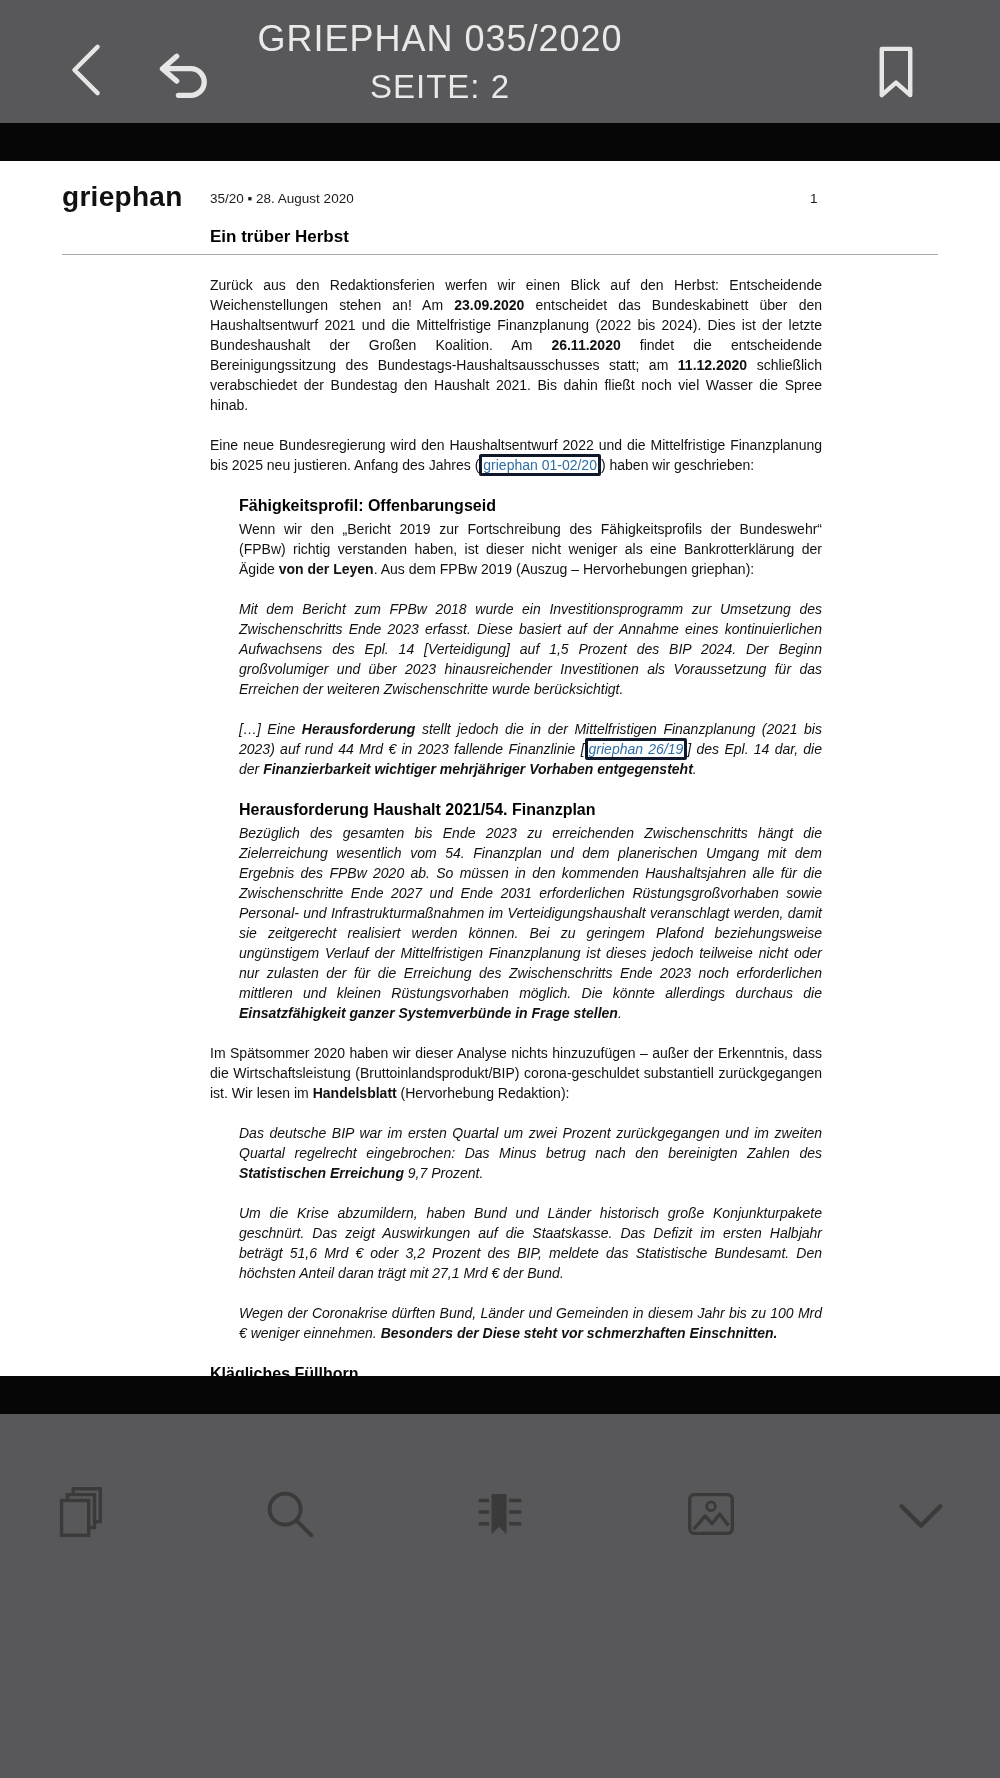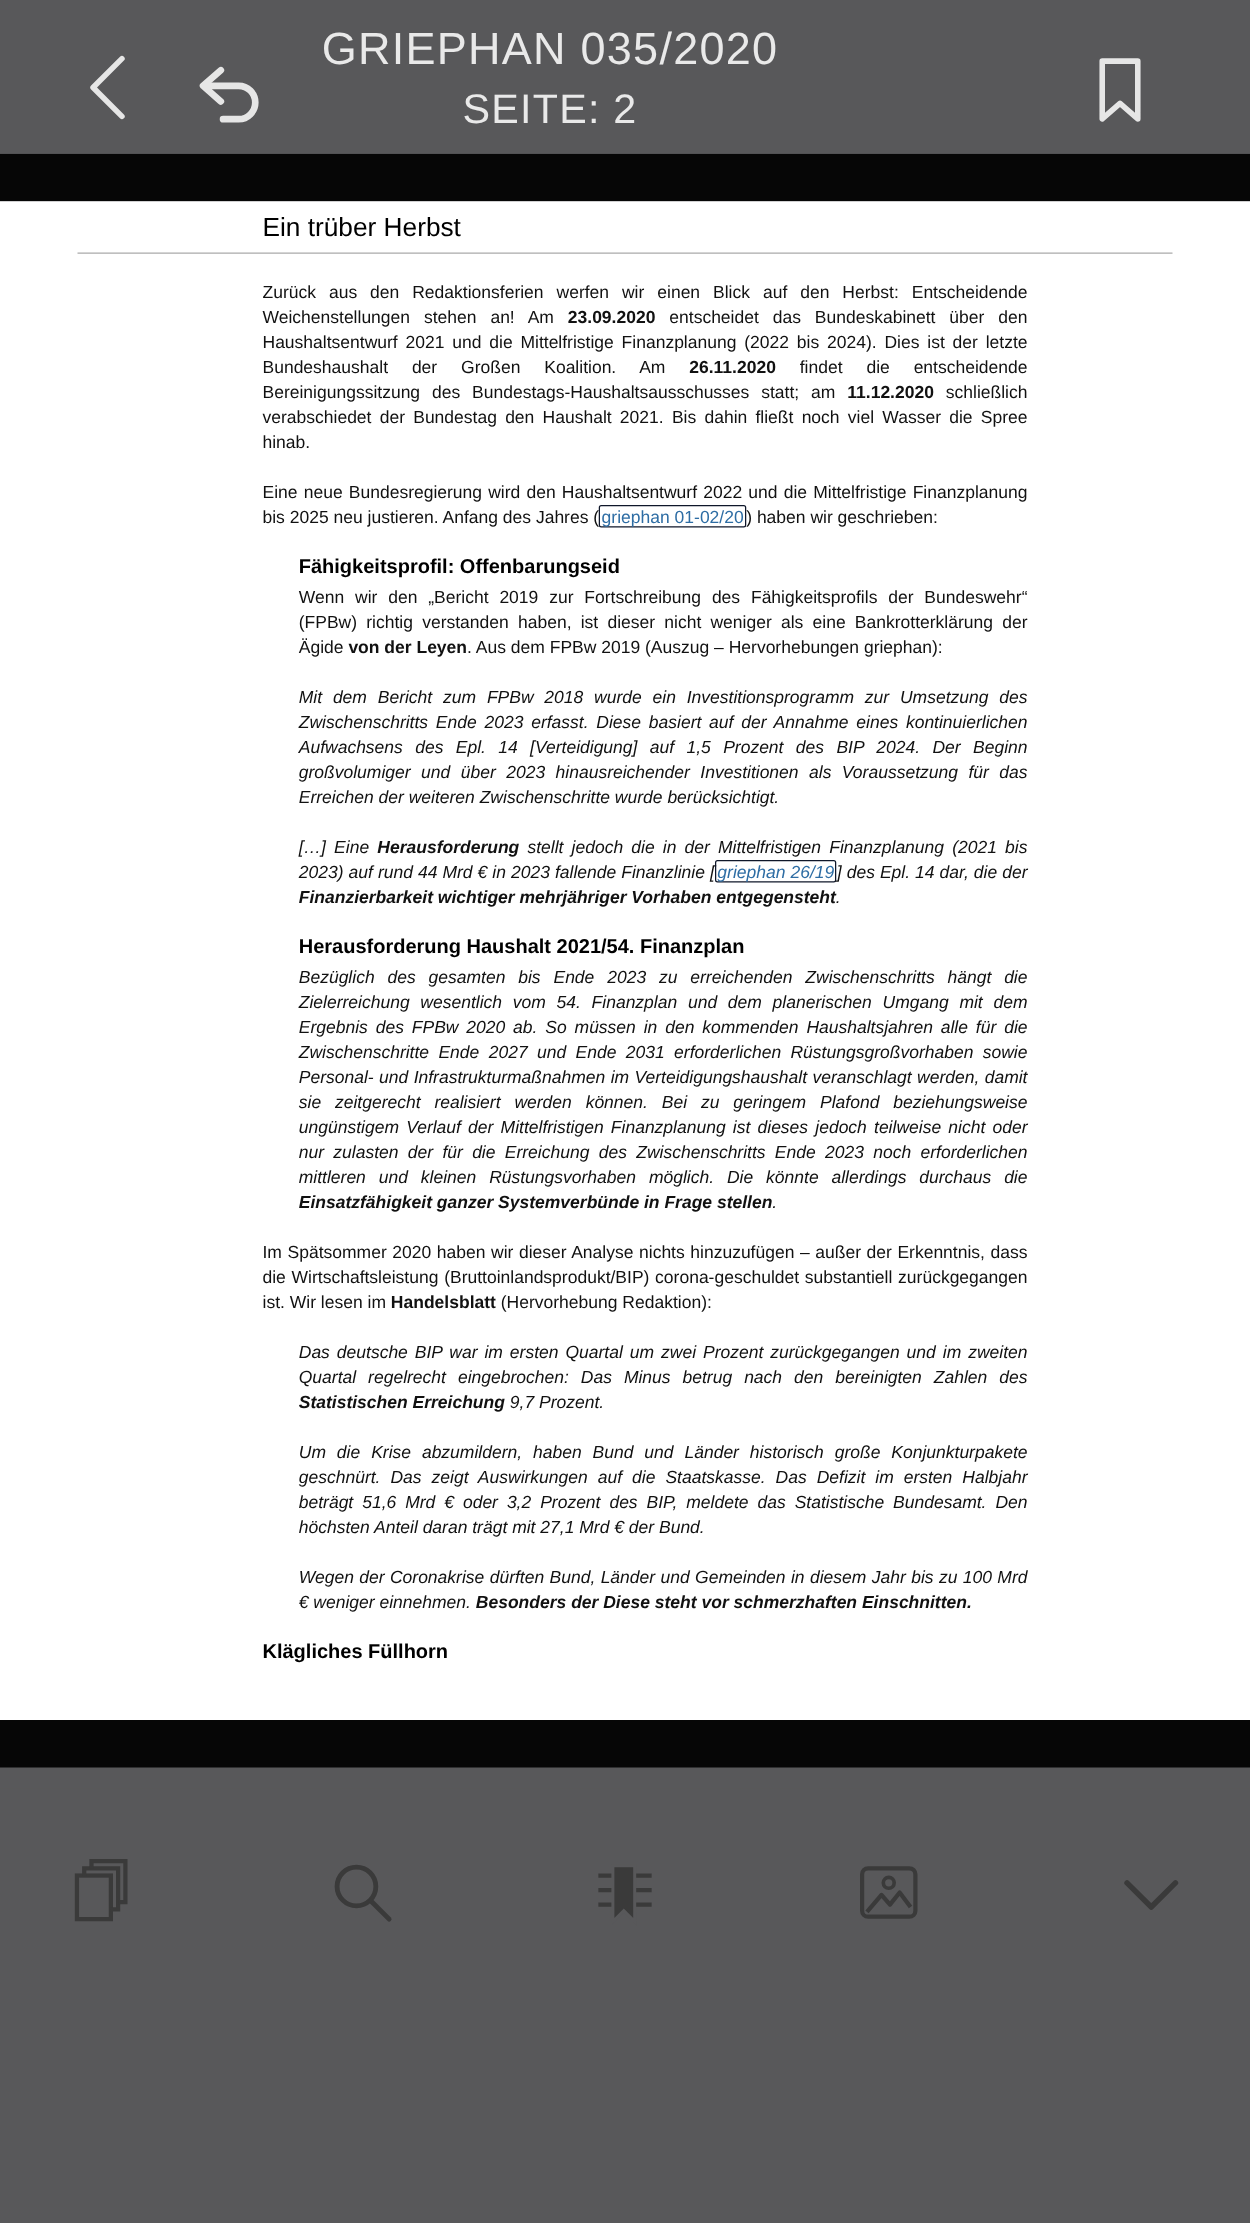--- a/index.html
+++ b/index.html
@@ -40,40 +40,40 @@
     position:absolute; left:0; top:-2px;
     font-size:28px; font-weight:bold; letter-spacing:.3px;
   }
   .issue-info { position:absolute; left:148px; top:8px; font-size:13.5px; color:#1a1a1a; }
   .page-num   { position:absolute; left:748px; top:8px; font-size:13.5px; color:#1a1a1a; }
 
   .title-row {
     margin:10px 62px 0; border-bottom:1px solid #aaaaaa; padding-bottom:7px;
   }
   .title-row h1 {
-    margin:0 0 0 148px; font-size:21px; font-weight:normal; color:#000;
+    margin:0 0 0 148px; font-size:17px; font-weight:bold; color:#000;
   }
 
   .article { margin:20px 0 0 210px; width:612px; }
   .blk-para {
     text-align:justify; font-size:14px; line-height:20px;
     margin:0 0 20px; color:#111;
   }
   .blk-heading {
     font-size:16px; font-weight:bold; color:#000;
     margin:0 0 2px; line-height:22px;
   }
   .indent-1 { margin-left:29px; }
   .italic { font-style:italic; }
   .run-n  { }
   .run-b  { font-weight:bold; }
   .run-bi { font-weight:bold; font-style:italic; }
   .run-link {
     color:#2e6da4; text-decoration:none;
-    border:1px solid #0f172a; border-radius:2px; padding:0 1px;
+    border:3px solid #0f172a; border-radius:2px; padding:0 1px;
     cursor:pointer;
   }
 
   
   .app-footer {
     position:absolute; left:0; right:0; bottom:0; top:1431px;
     background:#58585a;
   }
   .footer-icons {
     display:flex; justify-content:space-between;
@@ -104,20 +104,25 @@
   <div class="hdr-icon icon-bmark">
     <svg viewBox="0 0 72 72">
         <path d="M20 10 H52 V62 L36 48 L20 62 Z" fill="none" stroke="#e6e6e6" stroke-width="5" stroke-linejoin="round"></path>
       </svg>
   </div>
 </div>
 
 <div class="band"></div>
 
 <div class="page">
+  <div class="masthead">
+    <div class="logo">griephan</div>
+    <div class="issue-info">35/20 ▪ 28. August 2020</div>
+    <div class="page-num">1</div>
+  </div>
   <div class="title-row">
     <h1>Ein trüber Herbst</h1>
   </div>
   <div class="article">
       <p class="blk-para"><span class="run-n">Zurück aus den Redaktionsferien werfen wir einen Blick auf den Herbst: Entscheidende Weichenstellungen stehen an! Am </span><span class="run-b">23.09.2020</span><span class="run-n"> entscheidet das Bundeskabinett über den Haushaltsentwurf 2021 und die Mittelfristige Finanzplanung (2022 bis 2024). Dies ist der letzte Bundeshaushalt der Großen Koalition. Am </span><span class="run-b">26.11.2020</span><span class="run-n"> findet die entscheidende Bereinigungssitzung des Bundestags-Haushaltsausschusses statt; am </span><span class="run-b">11.12.2020</span><span class="run-n"> schließlich verabschiedet der Bundestag den Haushalt 2021. Bis dahin fließt noch viel Wasser die Spree hinab.</span></p>
       <p class="blk-para"><span class="run-n">Eine neue Bundesregierung wird den Haushaltsentwurf 2022 und die Mittelfristige Finanzplanung bis 2025 neu justieren. Anfang des Jahres (</span><a class="run-link" href="#">griephan 01-02/20</a><span class="run-n">) haben wir geschrieben:</span></p>
       <h2 class="blk-heading indent-1"><span class="run-n">Fähigkeitsprofil: Offenbarungseid</span></h2>
       <p class="blk-para indent-1"><span class="run-n">Wenn wir den „Bericht 2019 zur Fortschreibung des Fähigkeitsprofils der Bundeswehr“ (FPBw) richtig verstanden haben, ist dieser nicht weniger als eine Bankrotterklärung der Ägide </span><span class="run-b">von der Leyen</span><span class="run-n">. Aus dem FPBw 2019 (Auszug – Hervorhebungen griephan):</span></p>
       <p class="blk-para indent-1 italic"><span class="run-n">Mit dem Bericht zum FPBw 2018 wurde ein Investitionsprogramm zur Umsetzung des Zwischenschritts Ende 2023 erfasst. Diese basiert auf der Annahme eines kontinuierlichen Aufwachsens des Epl. 14 [Verteidigung] auf 1,5 Prozent des BIP 2024. Der Beginn großvolumiger und über 2023 hinausreichender Investitionen als Voraussetzung für das Erreichen der weiteren Zwischenschritte wurde berücksichtigt.</span></p>
       <p class="blk-para indent-1 italic"><span class="run-n">[…] Eine </span><span class="run-bi">Herausforderung</span><span class="run-n"> stellt jedoch die in der Mittelfristigen Finanzplanung (2021 bis 2023) auf rund 44 Mrd € in 2023 fallende Finanzlinie [</span><a class="run-link" href="#">griephan 26/19</a><span class="run-n">] des Epl. 14 dar, die der </span><span class="run-bi">Finanzierbarkeit wichtiger mehrjähriger Vorhaben entgegensteht</span><span class="run-n">.</span></p>

